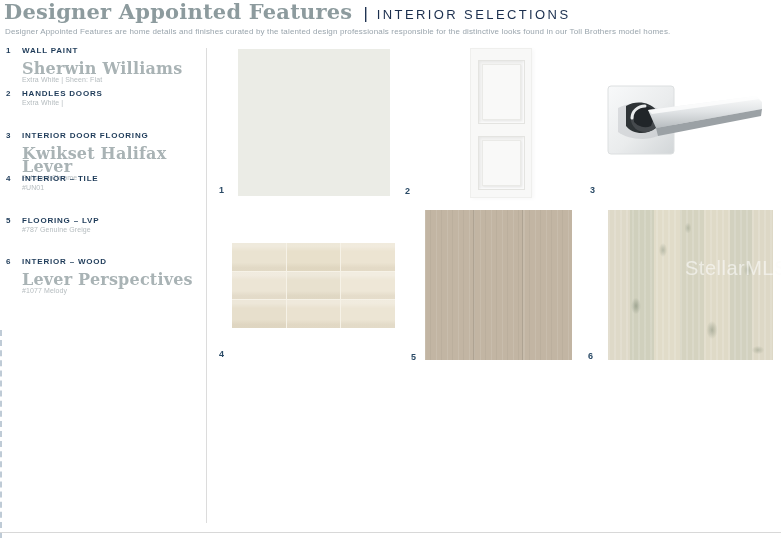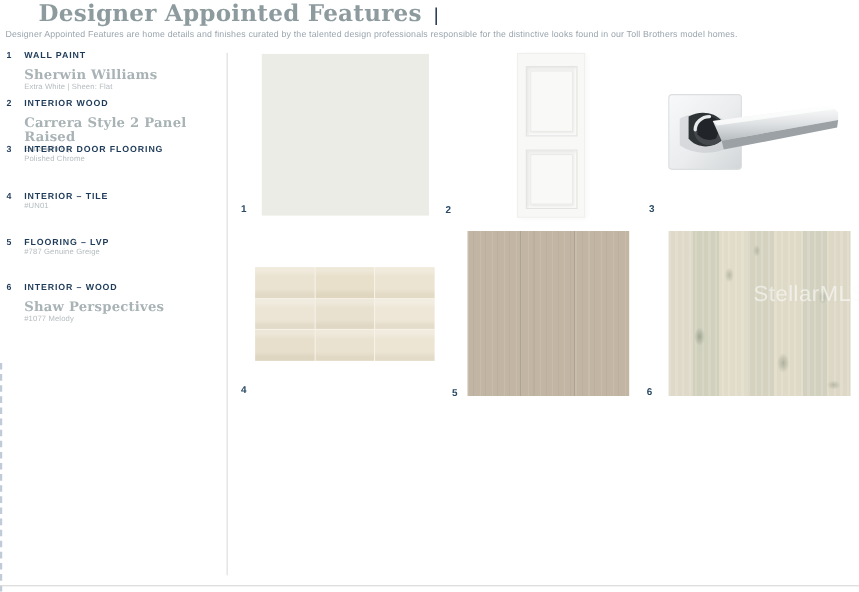--- a/index.html
+++ b/index.html
@@ -5,35 +5,35 @@
   html,body{margin:0;padding:0;}
   body{
     width:781px;height:538px;position:relative;overflow:hidden;
     background:#ffffff;font-family:"Liberation Sans","DejaVu Sans",sans-serif;
     -webkit-font-smoothing:antialiased;
   }
   
   .header{position:absolute;left:4px;top:0;display:flex;align-items:baseline;white-space:nowrap;}
   .title{
     font-family:"DejaVu Serif","Liberation Serif",serif;
-    font-size:21px;font-weight:700;color:#8d9b9e;letter-spacing:.2px;line-height:24px;margin-left:31px;
+    font-size:21px;font-weight:700;color:#8d9b9e;letter-spacing:.2px;line-height:24px;
   }
   .title-sep{font-size:17px;color:#1b2f4e;margin:0 9px 0 11px;font-weight:400;}
   .section-label{font-size:13px;color:#1b2f4e;letter-spacing:2.4px;font-weight:500;}
   .description{
     position:absolute;left:5px;top:27px;font-size:8px;color:#9aa5ad;letter-spacing:.15px;
   }
   
   .sel{position:absolute;left:6px;width:196px;}
   .sel-head{display:flex;align-items:baseline;}
   .sel-num{width:16px;font-size:8px;font-weight:700;color:#1d3a58;}
   .sel-cat{font-size:8px;font-weight:700;color:#1d3a58;letter-spacing:.8px;text-align:right;}
   .sel-prod{
     margin:7px 0 0 16px;font-family:"DejaVu Serif","Liberation Serif",serif;
-    font-size:12px;font-weight:700;color:#a9b3b5;letter-spacing:.2px;line-height:13px;
+    font-size:16px;font-weight:700;color:#a9b3b5;letter-spacing:.2px;line-height:13px;
   }
   .sel-detail{margin:1px 0 0 16px;font-size:7px;color:#b5bcbf;letter-spacing:.1px;}
   .v-divider{position:absolute;left:206px;top:48px;width:1px;height:475px;background:#dcdcdc;}
   .bottom-rule{position:absolute;left:0;top:532px;width:781px;height:1px;background:#d8d8d8;}
   .left-dashed{position:absolute;left:0;top:330px;height:208px;width:0;
     border-left:2px dashed #8ba1b5;opacity:.55;}
   
   .fignum{position:absolute;font-size:9px;font-weight:700;color:#2a4a66;}
   .paint-swatch{position:absolute;left:238px;top:49px;width:152px;height:147px;}
   .door{position:absolute;left:470px;top:48px;width:62px;height:150px;background:#f8f8f7;
@@ -77,44 +77,45 @@
     font-size:20px;font-weight:400;color:rgba(252,252,250,0.60);
     letter-spacing:.5px;white-space:nowrap;
   }
 </style>
 </head>
 <body>
 
 <div class="header">
   <span class="title">Designer Appointed Features</span>
   <span class="title-sep">|</span>
+  <span class="section-label">INTERIOR SELECTIONS</span>
 </div>
 <div class="description">Designer Appointed Features are home details and finishes curated by the talented design professionals responsible for the distinctive looks found in our Toll Brothers model homes.</div>
 
 <div class="sel" style="top:46px">
   <div class="sel-head">
     <span class="sel-num">1</span>
     <span class="sel-cat">WALL PAINT</span>
   </div>
   <div class="sel-prod">Sherwin Williams</div>
   <div class="sel-detail">Extra White | Sheen: Flat</div>
 </div>
 <div class="sel" style="top:89px">
   <div class="sel-head">
     <span class="sel-num">2</span>
-    <span class="sel-cat">INTERIOR WOOD</span>
+    <span class="sel-cat">HANDLES DOORS</span>
   </div>
-  <div class="sel-prod">Carrera Style 2 Panel Raised</div>
   <div class="sel-detail">Extra White |</div>
 </div>
 <div class="sel" style="top:131px">
   <div class="sel-head">
     <span class="sel-num">3</span>
     <span class="sel-cat">INTERIOR DOOR FLOORING</span>
   </div>
+  <div class="sel-prod">Kwikset Halifax Lever</div>
   <div class="sel-detail">Polished Chrome</div>
 </div>
 <div class="sel" style="top:174px">
   <div class="sel-head">
     <span class="sel-num">4</span>
     <span class="sel-cat">INTERIOR – TILE</span>
   </div>
   <div class="sel-detail">#UN01</div>
 </div>
 <div class="sel" style="top:216px">
@@ -122,21 +123,21 @@
     <span class="sel-num">5</span>
     <span class="sel-cat">FLOORING – LVP</span>
   </div>
   <div class="sel-detail">#787 Genuine Greige</div>
 </div>
 <div class="sel" style="top:257px">
   <div class="sel-head">
     <span class="sel-num">6</span>
     <span class="sel-cat">INTERIOR – WOOD</span>
   </div>
-  <div class="sel-prod">Shaw Perspectives</div>
+  <div class="sel-prod">Lever Perspectives</div>
   <div class="sel-detail">#1077 Melody</div>
 </div>
 
 <div class="v-divider"></div>
 <div class="left-dashed"></div>
 <div class="bottom-rule"></div>
 
 <div class="paint-swatch" style="background-color: rgb(235, 236, 230);"></div>
 <span class="fignum" style="left:219px;top:185px">1</span>
 

